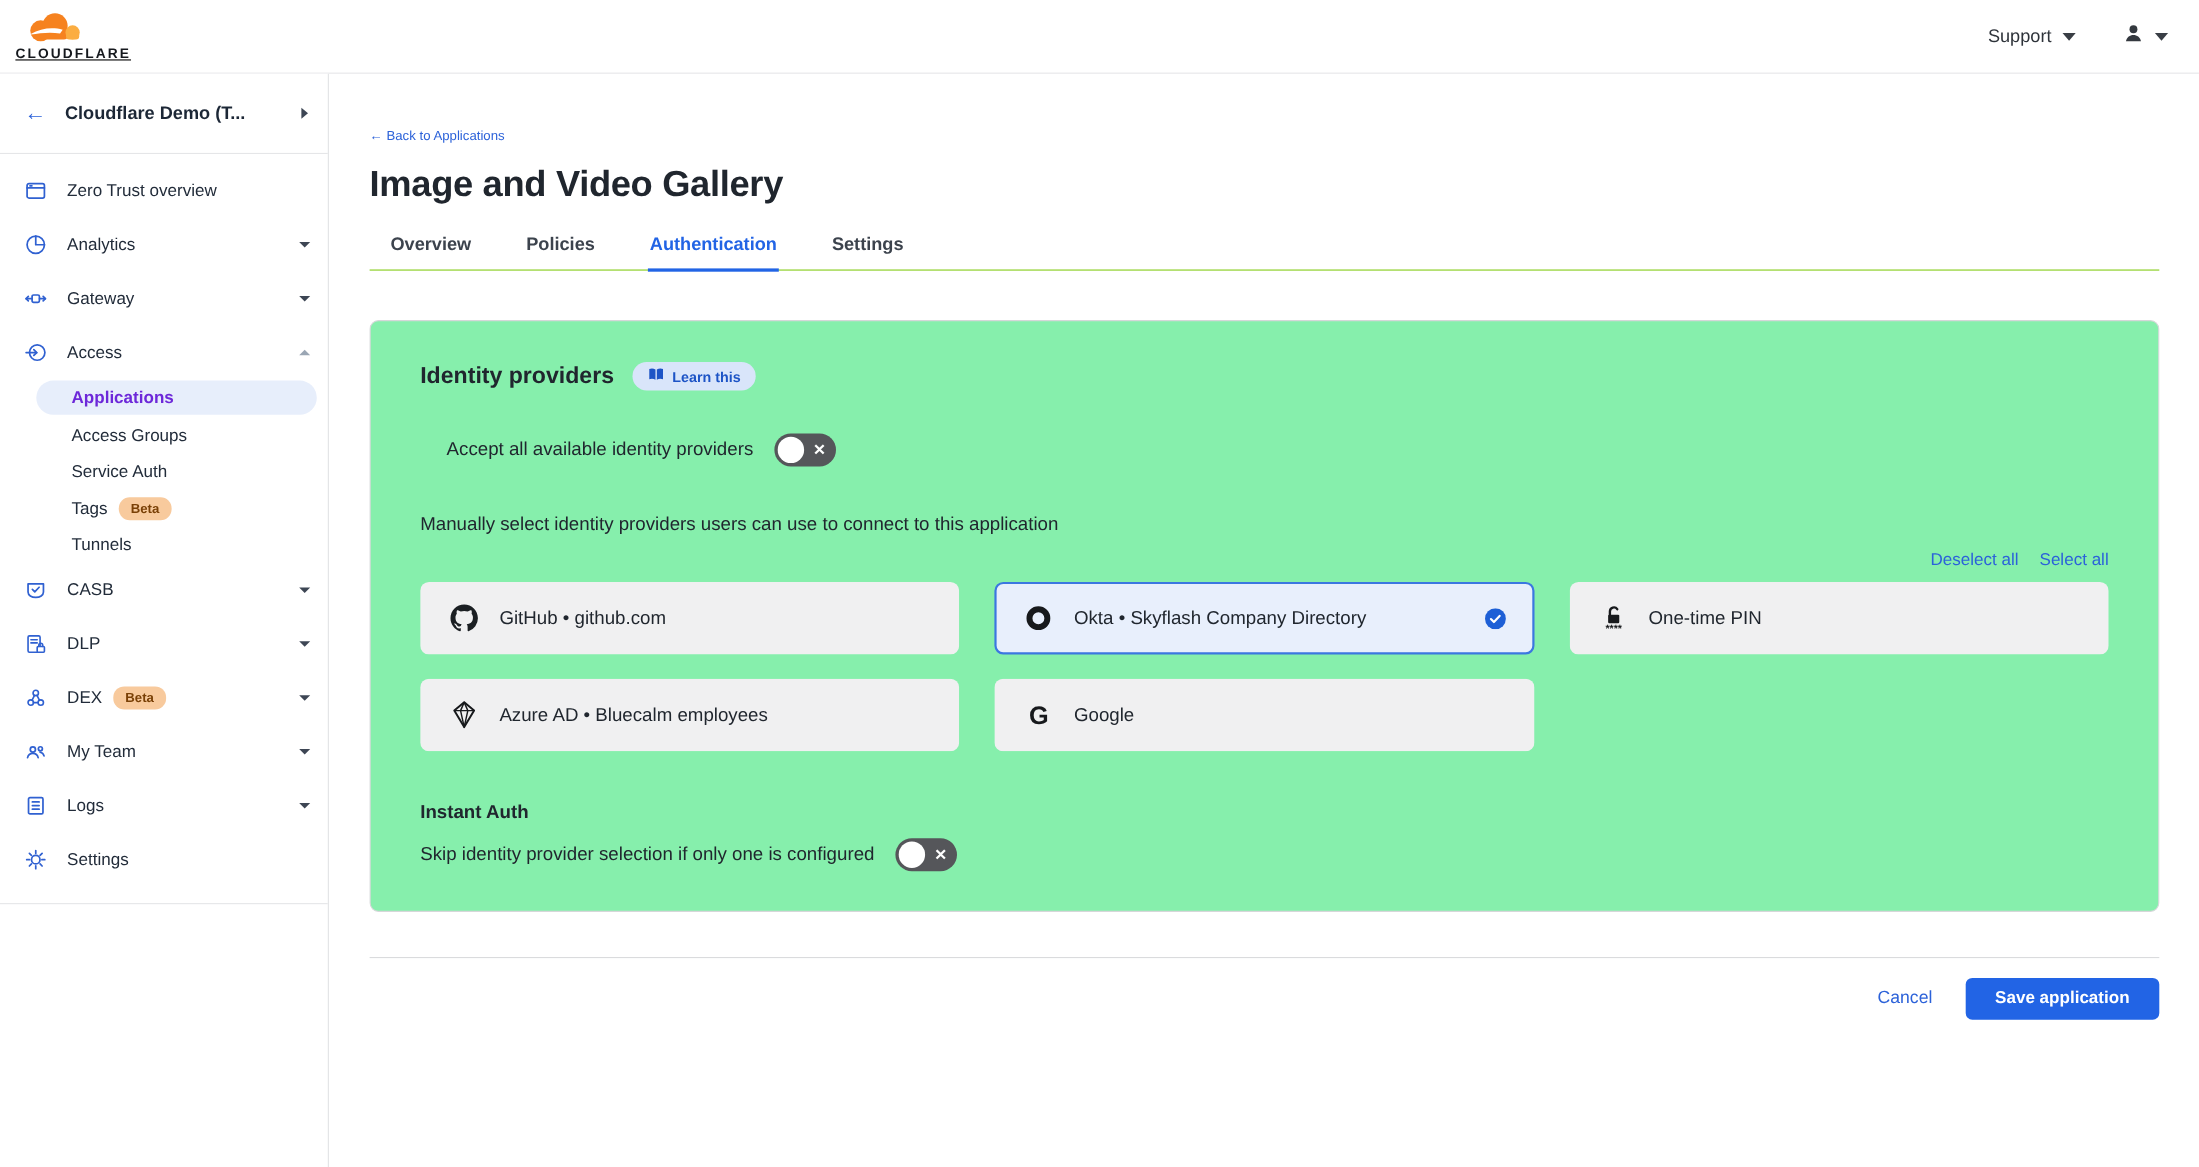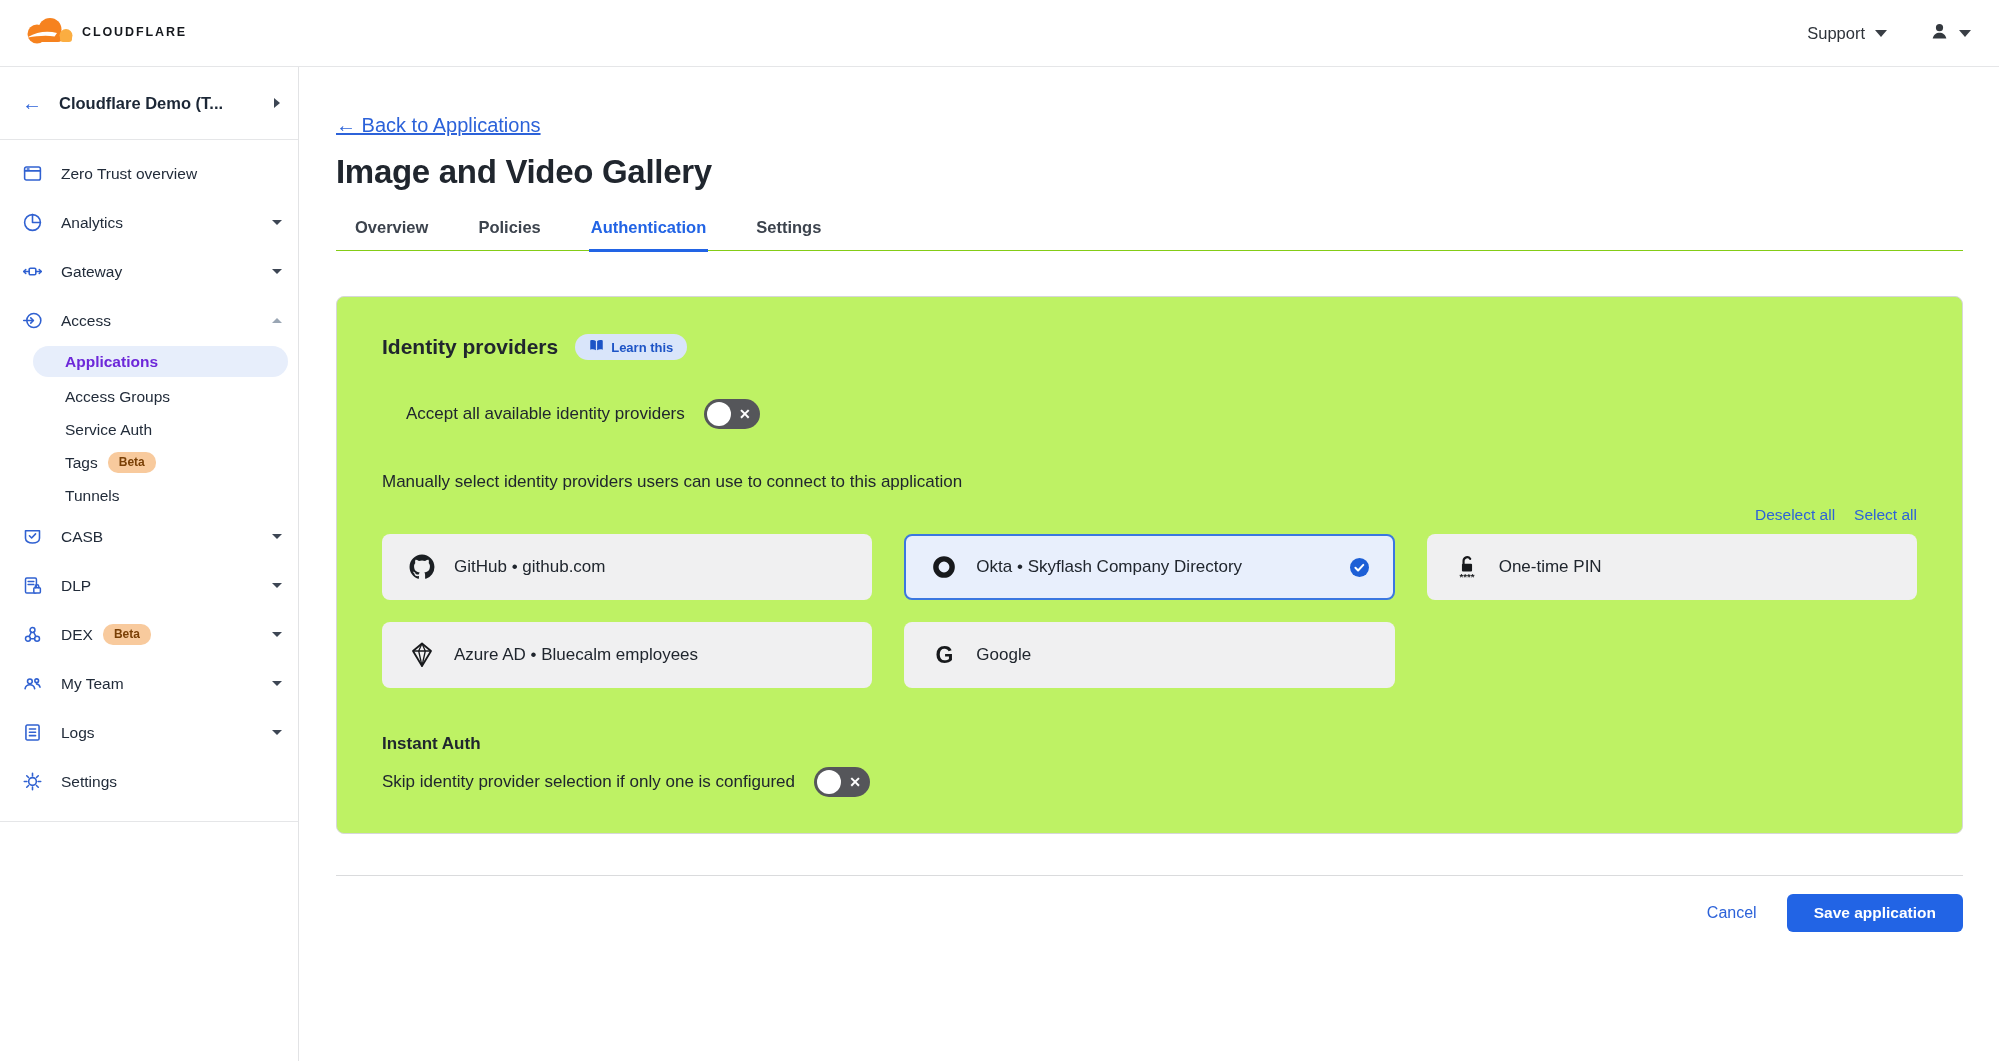--- a/index.html
+++ b/index.html
@@ -1,21 +1,21 @@
 <!DOCTYPE html>
 <html><head>
 <meta charset="utf-8">
 <style>
   * { margin:0; padding:0; box-sizing:border-box; }
   body { background:#fff; }
   .page { width:1999px; height:1061px; background:#fff; font-family:"Liberation Sans", sans-serif; overflow:hidden; display:flex; flex-direction:column; }
 
   
   .topbar { height:67px; flex:0 0 67px; display:flex; align-items:center; justify-content:space-between; padding:0 28px 0 14px; border-bottom:1px solid #e5e6e8; }
-  .logo { display:flex; flex-direction:row; align-items:center; width:106px; cursor:pointer; }
+  .logo { display:flex; flex-direction:column; width:106px; cursor:pointer;text-decoration:underline; }
   .logo-text { font-size:12.5px; font-weight:800; letter-spacing:1.9px; color:#15181d; margin-top:-3px; }
   .topbar-right { display:flex; align-items:center; gap:42px; }
   .support { display:flex; align-items:center; gap:10px; font-size:16.5px; color:#2e333a; cursor:pointer; }
   .caret-down { width:0; height:0; border-left:6px solid transparent; border-right:6px solid transparent; border-top:7px solid #393e45; }
   .user-menu { display:flex; align-items:center; gap:9px; cursor:pointer; }
 
   
   .body-row { flex:1; display:flex; min-height:0; }
   .sidebar { width:299px; flex:0 0 299px; border-right:1px solid #e2e3e5; background:#fff; }
   .sidebar-header { height:73px; display:flex; align-items:center; padding:0 18px 0 22px; border-bottom:1px solid #e5e6e8; cursor:pointer; }
@@ -30,27 +30,27 @@
   .nav-label { margin-left:18px; font-size:15.5px; color:#222c3a; }
   .nav-caret { margin-left:auto; width:0; height:0; border-left:5px solid transparent; border-right:5px solid transparent; border-top:5.5px solid #3d4654; }
   .nav-caret.up { border-top:none; border-bottom:5.5px solid #9aa6b4; }
   .subnav-item { height:33px; display:flex; align-items:center; padding-left:65px; font-size:15.5px; color:#222c3a; cursor:pointer; }
   .subnav-item.active { height:31px; margin:1px 10px 3px 33px; padding-left:32px; background:#e7eefb; border-radius:16px; color:#6d28d9; font-weight:700; }
   .badge-beta { margin-left:10px; background:#f8ca9d; color:#7a4006; font-size:12px; font-weight:600; padding:3px 11px; border-radius:10px; line-height:1.2; }
   .sidebar-divider { border-top:1px solid #e5e6e8; margin-top:15px; }
 
   
   .main { flex:1; padding:47px 36px 0 37px; min-width:0; }
-  .back-link { display:inline-block; color:#2c62d9; font-size:20px; text-decoration:underline; cursor:pointer; }
+  .back-link { display:inline-block; color:#2c62d9; font-size:12px; cursor:pointer; }
   .page-title { font-size:33px; font-weight:700; color:#20262e; margin-top:16px; letter-spacing:-0.3px; }
   .tabs { display:flex; gap:46px; margin-top:27px; padding-left:17px; border-bottom:1px solid #84cc16; }
   .tab { font-size:16.5px; font-weight:700; color:#3c434d; padding:0 2px 12px; border-bottom:3px solid transparent; margin-bottom:-2px; cursor:pointer; }
   .tab.active { color:#2264e5; border-bottom-color:#2264e5; }
 
-  .card { margin-top:45px; border:1px solid #d6d7d9; border-radius:8px; padding:37px 45px 36px; background:#bef264; }
+  .card { margin-top:45px; border:1px solid #d6d7d9; border-radius:8px; padding:37px 45px 36px; background:#86efac; }
   .card-heading-row { display:flex; align-items:center; gap:17px; }
   .card-heading { font-size:21px; font-weight:700; color:#20262e; }
   .learn-more { display:flex; align-items:center; gap:7px; background:#d9e5fa; color:#1d54c6; font-size:13px; font-weight:600; padding:5px 14px; border-radius:13px; cursor:pointer; }
 
   .toggle-row { display:flex; align-items:center; margin-top:39px;margin-left:24px; }
   .toggle-label { font-size:17px; color:#20262e; }
   .toggle { width:56px; height:30px; background:#55565a; border-radius:15px; position:relative; margin-left:19px; cursor:pointer; flex:0 0 auto; }
   .toggle-knob { position:absolute; left:3px; top:3px; width:24px; height:24px; border-radius:50%; background:#fff; }
   .toggle-x { position:absolute; right:9px; top:50%; transform:translateY(-52%); color:#fff; font-size:14px; font-weight:700; }
 

